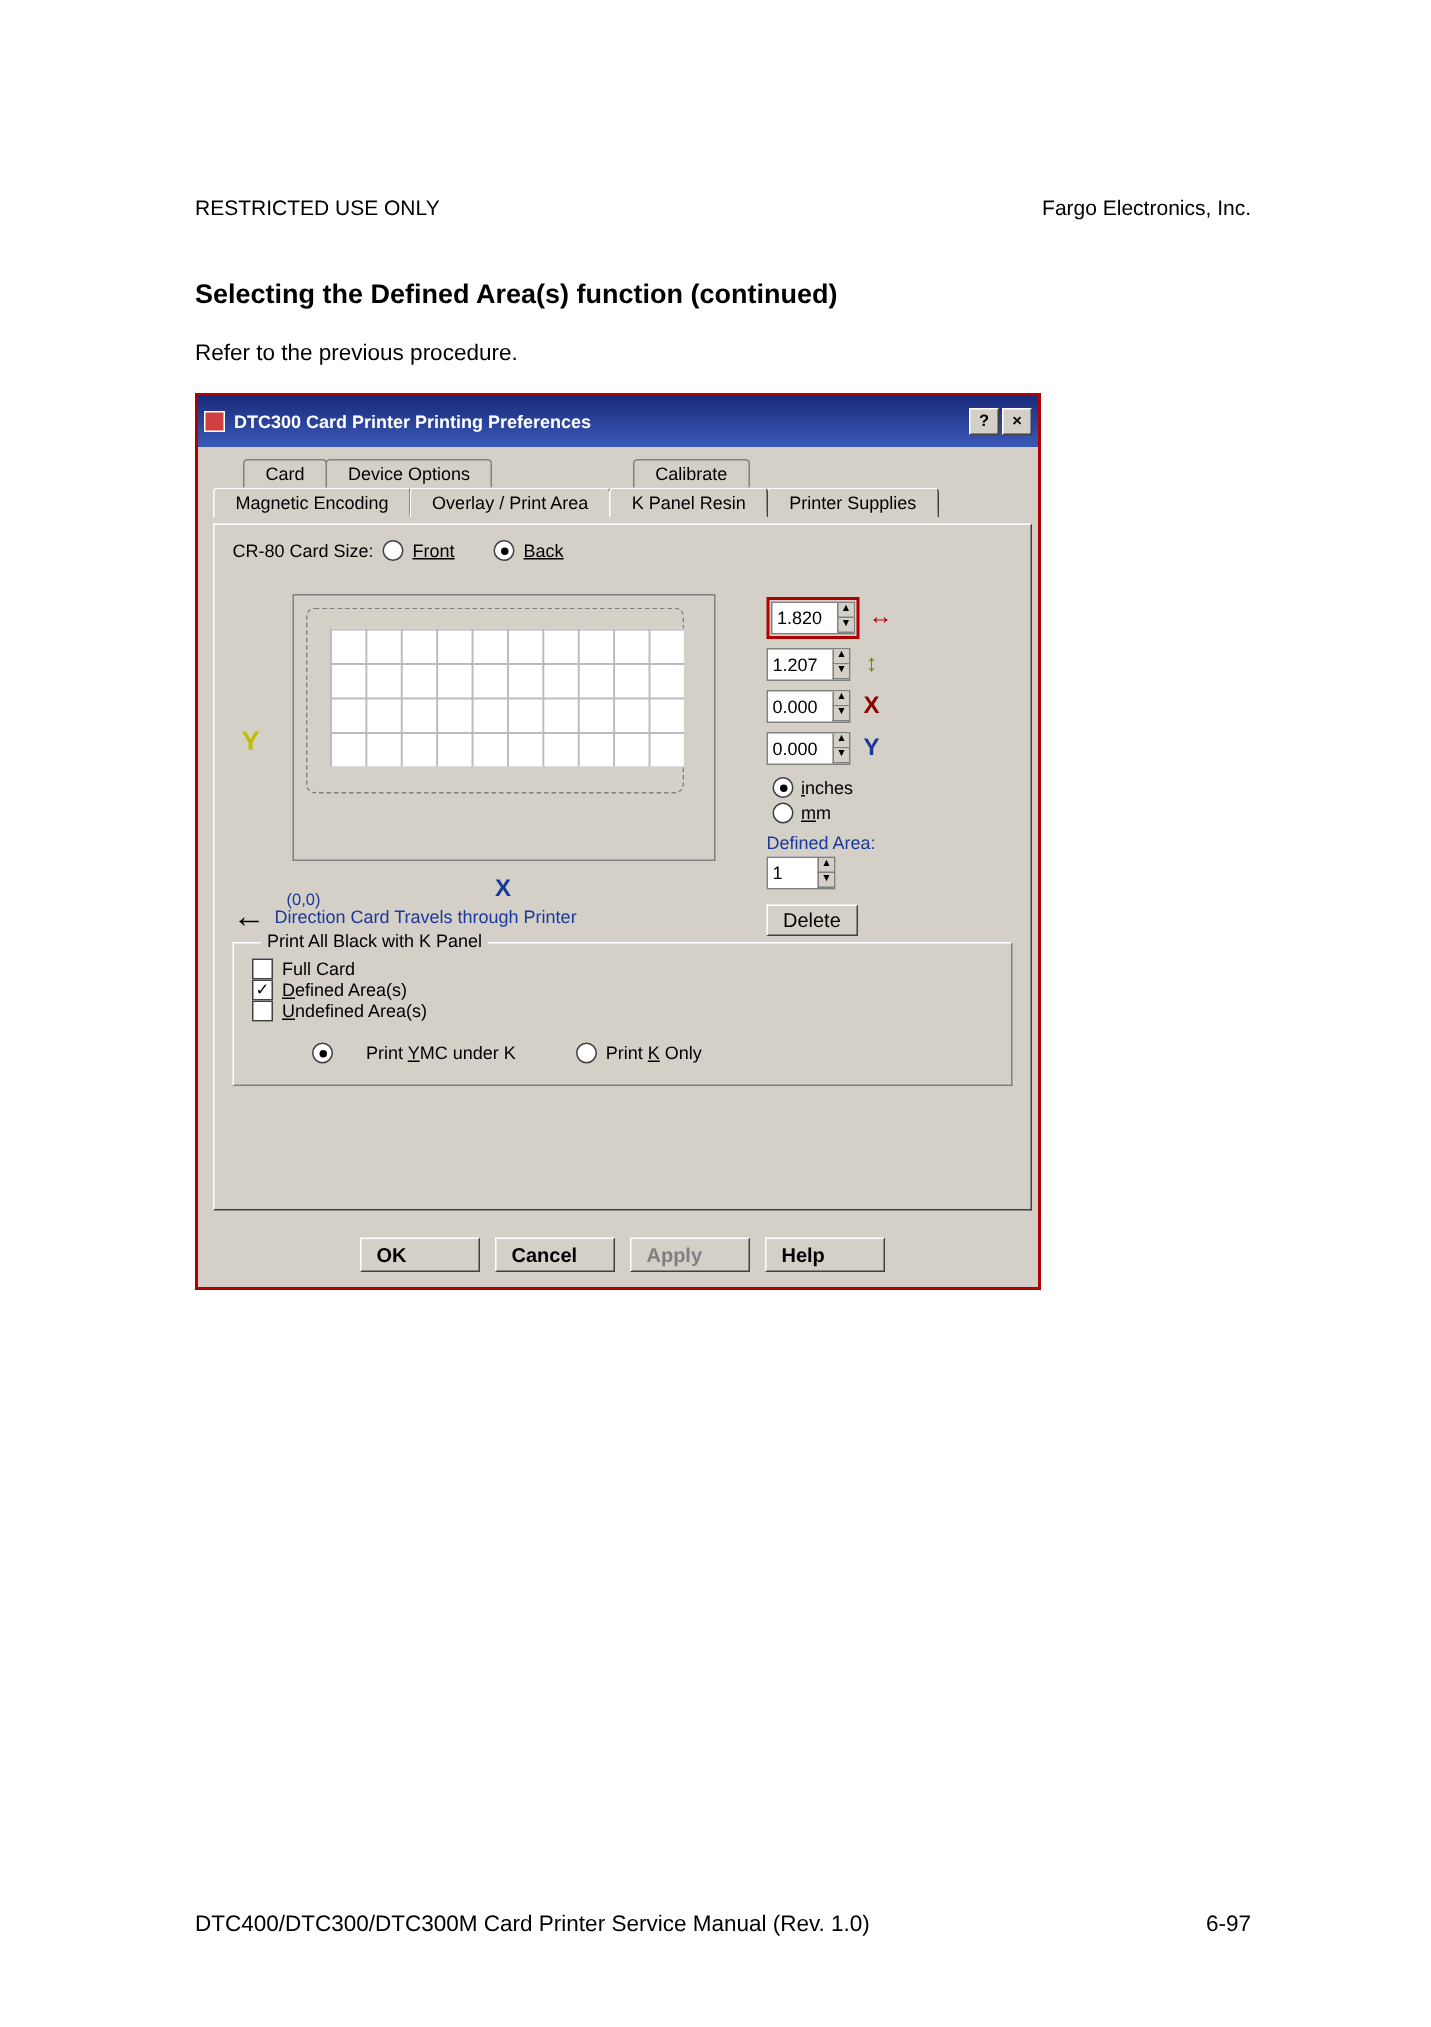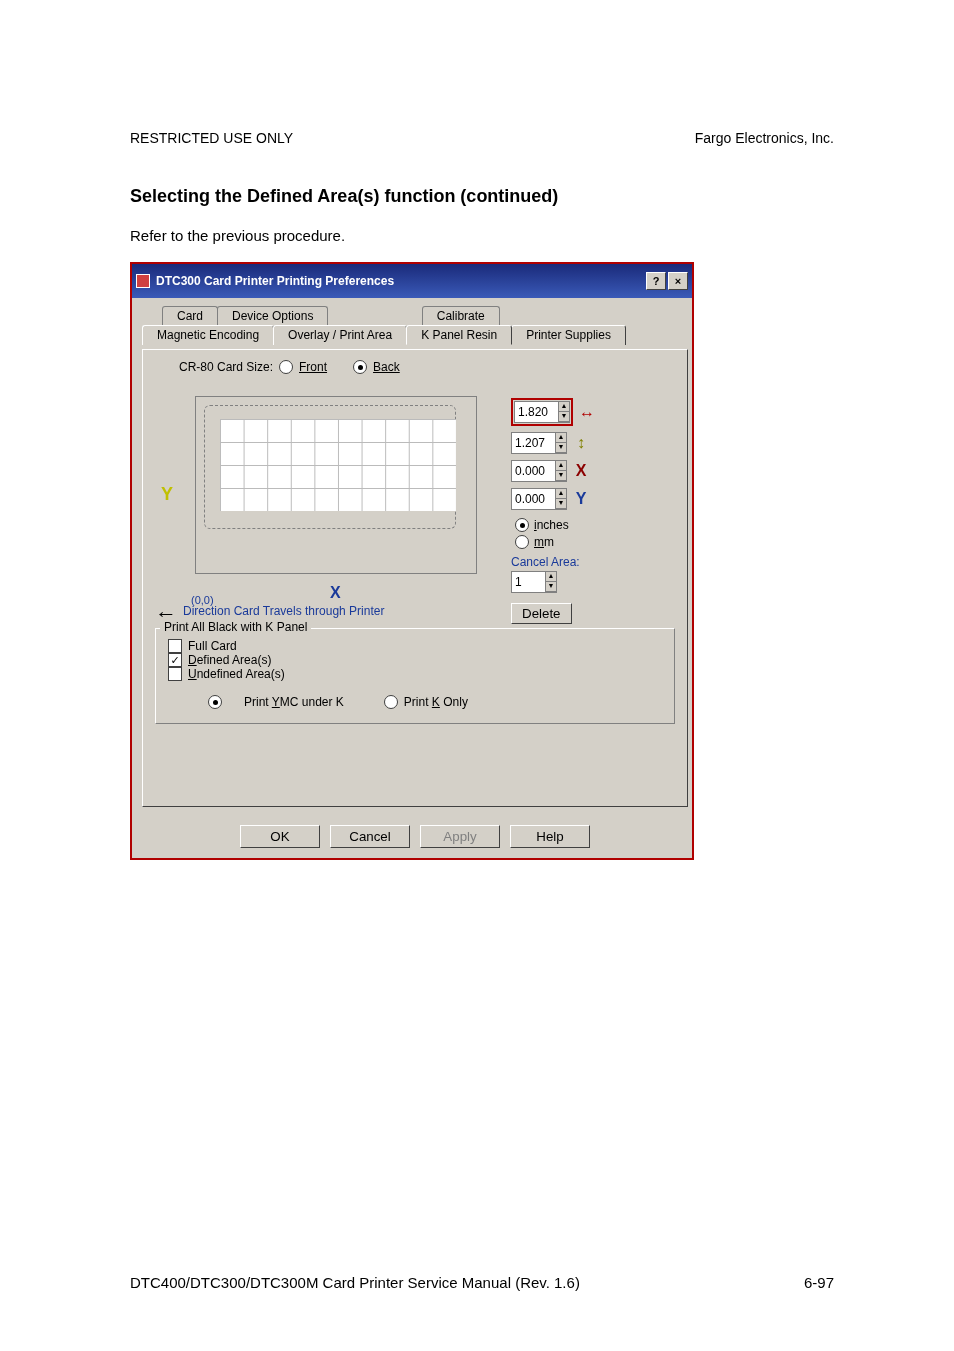--- a/index.html
+++ b/index.html
@@ -99,21 +99,21 @@
 
   .tab-pane {
     border:1px solid #fff;
     border-right-color:#404040; border-bottom-color:#404040;
     margin-top:-1px;
     padding: 10px 12px 16px 12px;
     position: relative;
     min-height: 430px;
   }
 
-  .size-row { display:flex; align-items:center; gap:6px;margin-left:24px; }
+  .size-row { display:flex; align-items:center; gap:6px; }
   .radio {
     width:12px;height:12px;border-radius:50%;
     border:1px solid #404040; background:#fff;
     display:inline-flex;align-items:center;justify-content:center;
   }
   .radio.sel::after{content:"";width:5px;height:5px;border-radius:50%;background:#000;}
   .u { text-decoration: underline; }
 
   
   .preview-zone { position:relative; margin-top:18px; height:210px; }
@@ -207,21 +207,21 @@
     font-size:22px; font-weight:bold; color:#000; line-height:14px;
   }
 
   
   .group {
     border:1px solid #808080;
     border-top-color:#fff; border-left-color:#fff;
     margin-top:10px; padding:10px 12px 14px 12px; position:relative;
   }
   .group-title {
-    position:absolute; top:-9px; left:4px;
+    position:absolute; top:-9px; left:18px;
     background:#d4d0c8; padding:0 4px; font-size:12px;
   }
   .chk-row { display:flex; gap:6px; margin:0 0; }
   .chk {
     width:12px; height:12px; border:1px solid #404040; background:#fff;
     display:inline-flex; align-items:center; justify-content:center;
     font-size:10px; line-height:10px;
   }
   .chk.checked::after { content:"✓"; font-size:11px; color:#000; }
 
@@ -232,21 +232,22 @@
 
   .btn-row {
     display:flex; gap:10px; justify-content:center;
     margin-top:18px;
   }
   .win-btn {
     min-width:80px; padding:3px 10px;
     background:#d4d0c8;
     border:1px solid #fff;
     border-right-color:#404040; border-bottom-color:#404040;
-    text-align:center;
+    text-align:left;
+    font-weight:bold;
   }
   .win-btn.disabled { color:#808080; }
 
   .tabrow2-offset { margin-left: 20px; }
 </style>
 </head>
 <body>
 
 <div class="page">
   <div class="header-row">
@@ -350,21 +351,21 @@
               <div>
                   <span class="radio sel"></span>
                   <span><span class="u">i</span>nches</span>
                 </div>
               <div>
                   <span class="radio"></span>
                   <span><span class="u">m</span>m</span>
                 </div>
             </div>
 
-            <div class="defined-label">Cancel Area:</div>
+            <div class="defined-label">Defined Area:</div>
             <div class="defined-spin">
               <span class="spin" style="width:44px">
                 <input style="width: 28px;" value="1">
                 <span class="sbtns">
                     <span class="sbtn">▲</span>
                     <span class="sbtn">▼</span>
                   </span>
               </span>
             </div>
             <button class="delete-btn"><span>Delete</span></button>
@@ -407,16 +408,16 @@
       <div class="btn-row">
         <button class="win-btn"><span>OK</span></button>
         <button class="win-btn"><span>Cancel</span></button>
         <button class="win-btn disabled"><span>Apply</span></button>
         <button class="win-btn"><span>Help</span></button>
       </div>
     </div>
   </div>
 
   <div class="footer-row">
-    <span>DTC400/DTC300/DTC300M Card Printer Service Manual (Rev. 1.6)</span>
+    <span>DTC400/DTC300/DTC300M Card Printer Service Manual (Rev. 1.0)</span>
     <span>6-97</span>
   </div>
 </div>
 
 </body></html>

